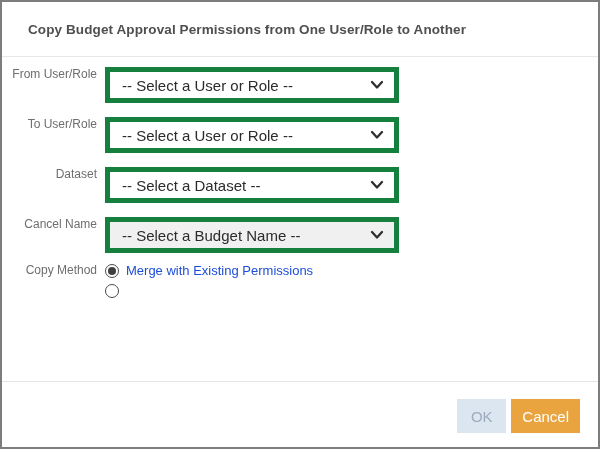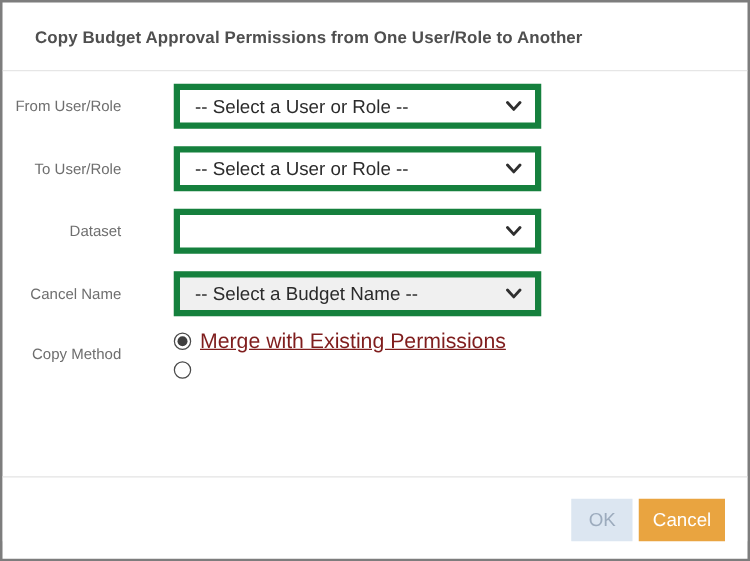--- a/index.html
+++ b/index.html
@@ -30,24 +30,22 @@
     font-size: 13.5px;
     font-weight: bold;
     color: #4f4f4f;
     letter-spacing: 0.1px;
   }
   .form-area {
     padding-top: 10px;
   }
   .row {
     display: flex;
-    align-items: center;
     height: 36px;
     margin-bottom: 14px;
-    gap: 34px;
   }
   .row.radios-row {
     height: auto;
     margin-top: -4px;
     margin-bottom: 0;
   }
   .field-label {
     width: 103px;
     box-sizing: border-box;
     padding-right: 8px;
@@ -113,23 +111,22 @@
     position: absolute;
     left: 50%;
     top: 50%;
     transform: translate(-50%, -50%);
     width: 8px;
     height: 8px;
     border-radius: 50%;
     background: #3f3f3f;
   }
   .radio-label {
-    font-size: 17px;
-    color: #7f1d1d;
-    text-decoration: underline;
+    font-size: 13px;
+    color: #1d4ed8;
   }
   .footer {
     position: absolute;
     left: 0;
     right: 0;
     top: 379px;
     border-top: 1px solid #e4e4e4;
     padding: 17px 18px 0 0;
     display: flex;
     justify-content: flex-end;
@@ -191,20 +188,21 @@
           <svg width="14" height="10" viewBox="0 0 14 10">
               <path d="M2 2 L7 7.5 L12 2" fill="none" stroke="#2f2f2f" stroke-width="2.3" stroke-linecap="round" stroke-linejoin="round"></path>
             </svg>
         </span>
       </div>
     </div>
 
     <div class="row">
       <div class="field-label">Dataset</div>
       <div class="select-box js-select">
+        <span class="select-value">-- Select a Dataset --</span>
         <span class="chevron">
           <svg width="14" height="10" viewBox="0 0 14 10">
               <path d="M2 2 L7 7.5 L12 2" fill="none" stroke="#2f2f2f" stroke-width="2.3" stroke-linecap="round" stroke-linejoin="round"></path>
             </svg>
         </span>
       </div>
     </div>
 
     <div class="row">
       <div class="field-label">Cancel Name</div>

